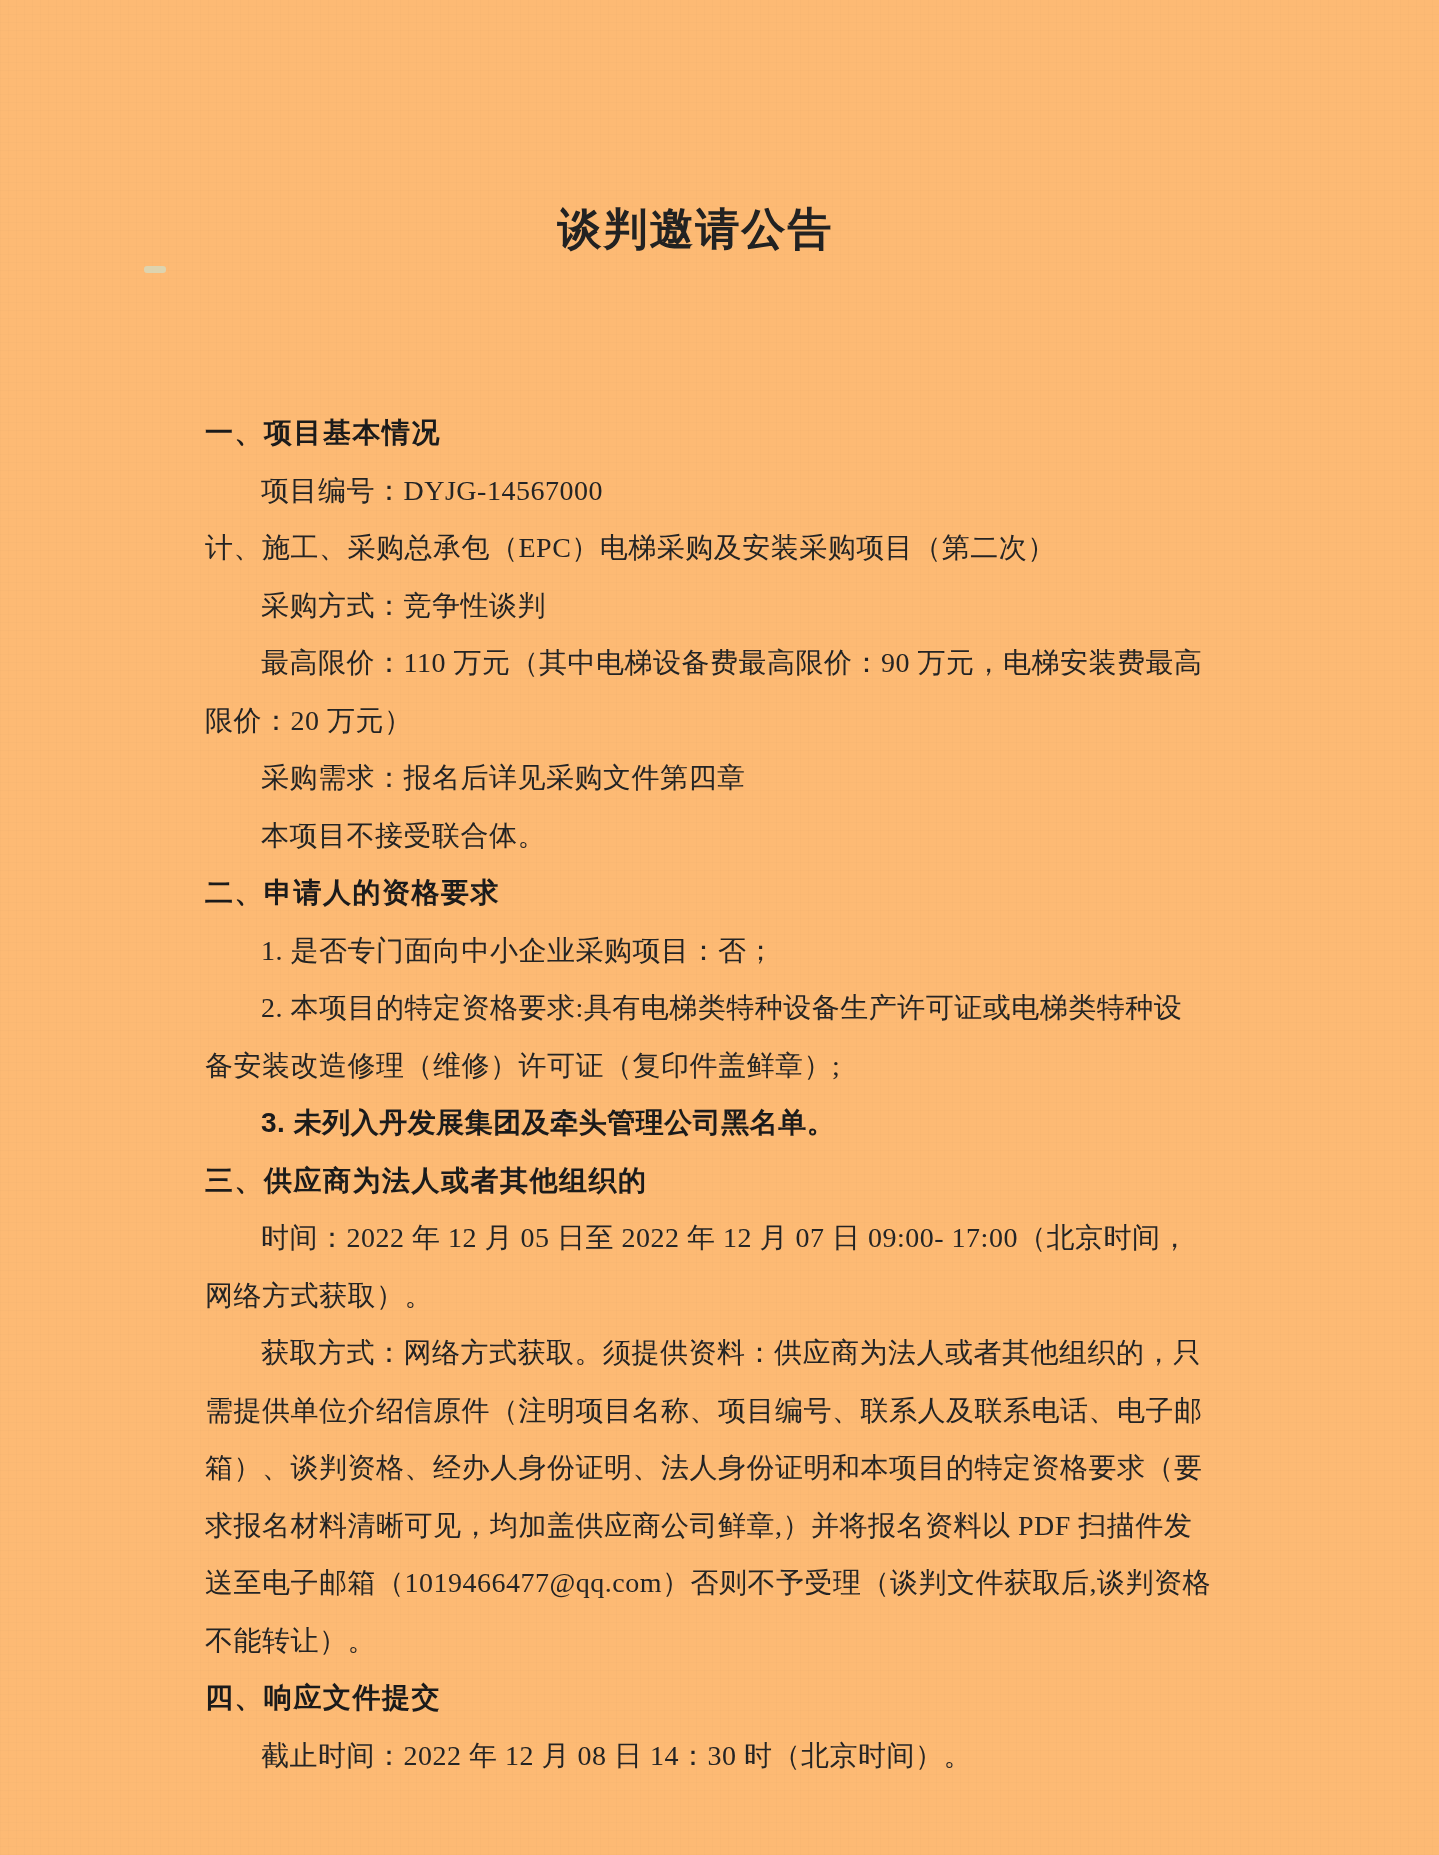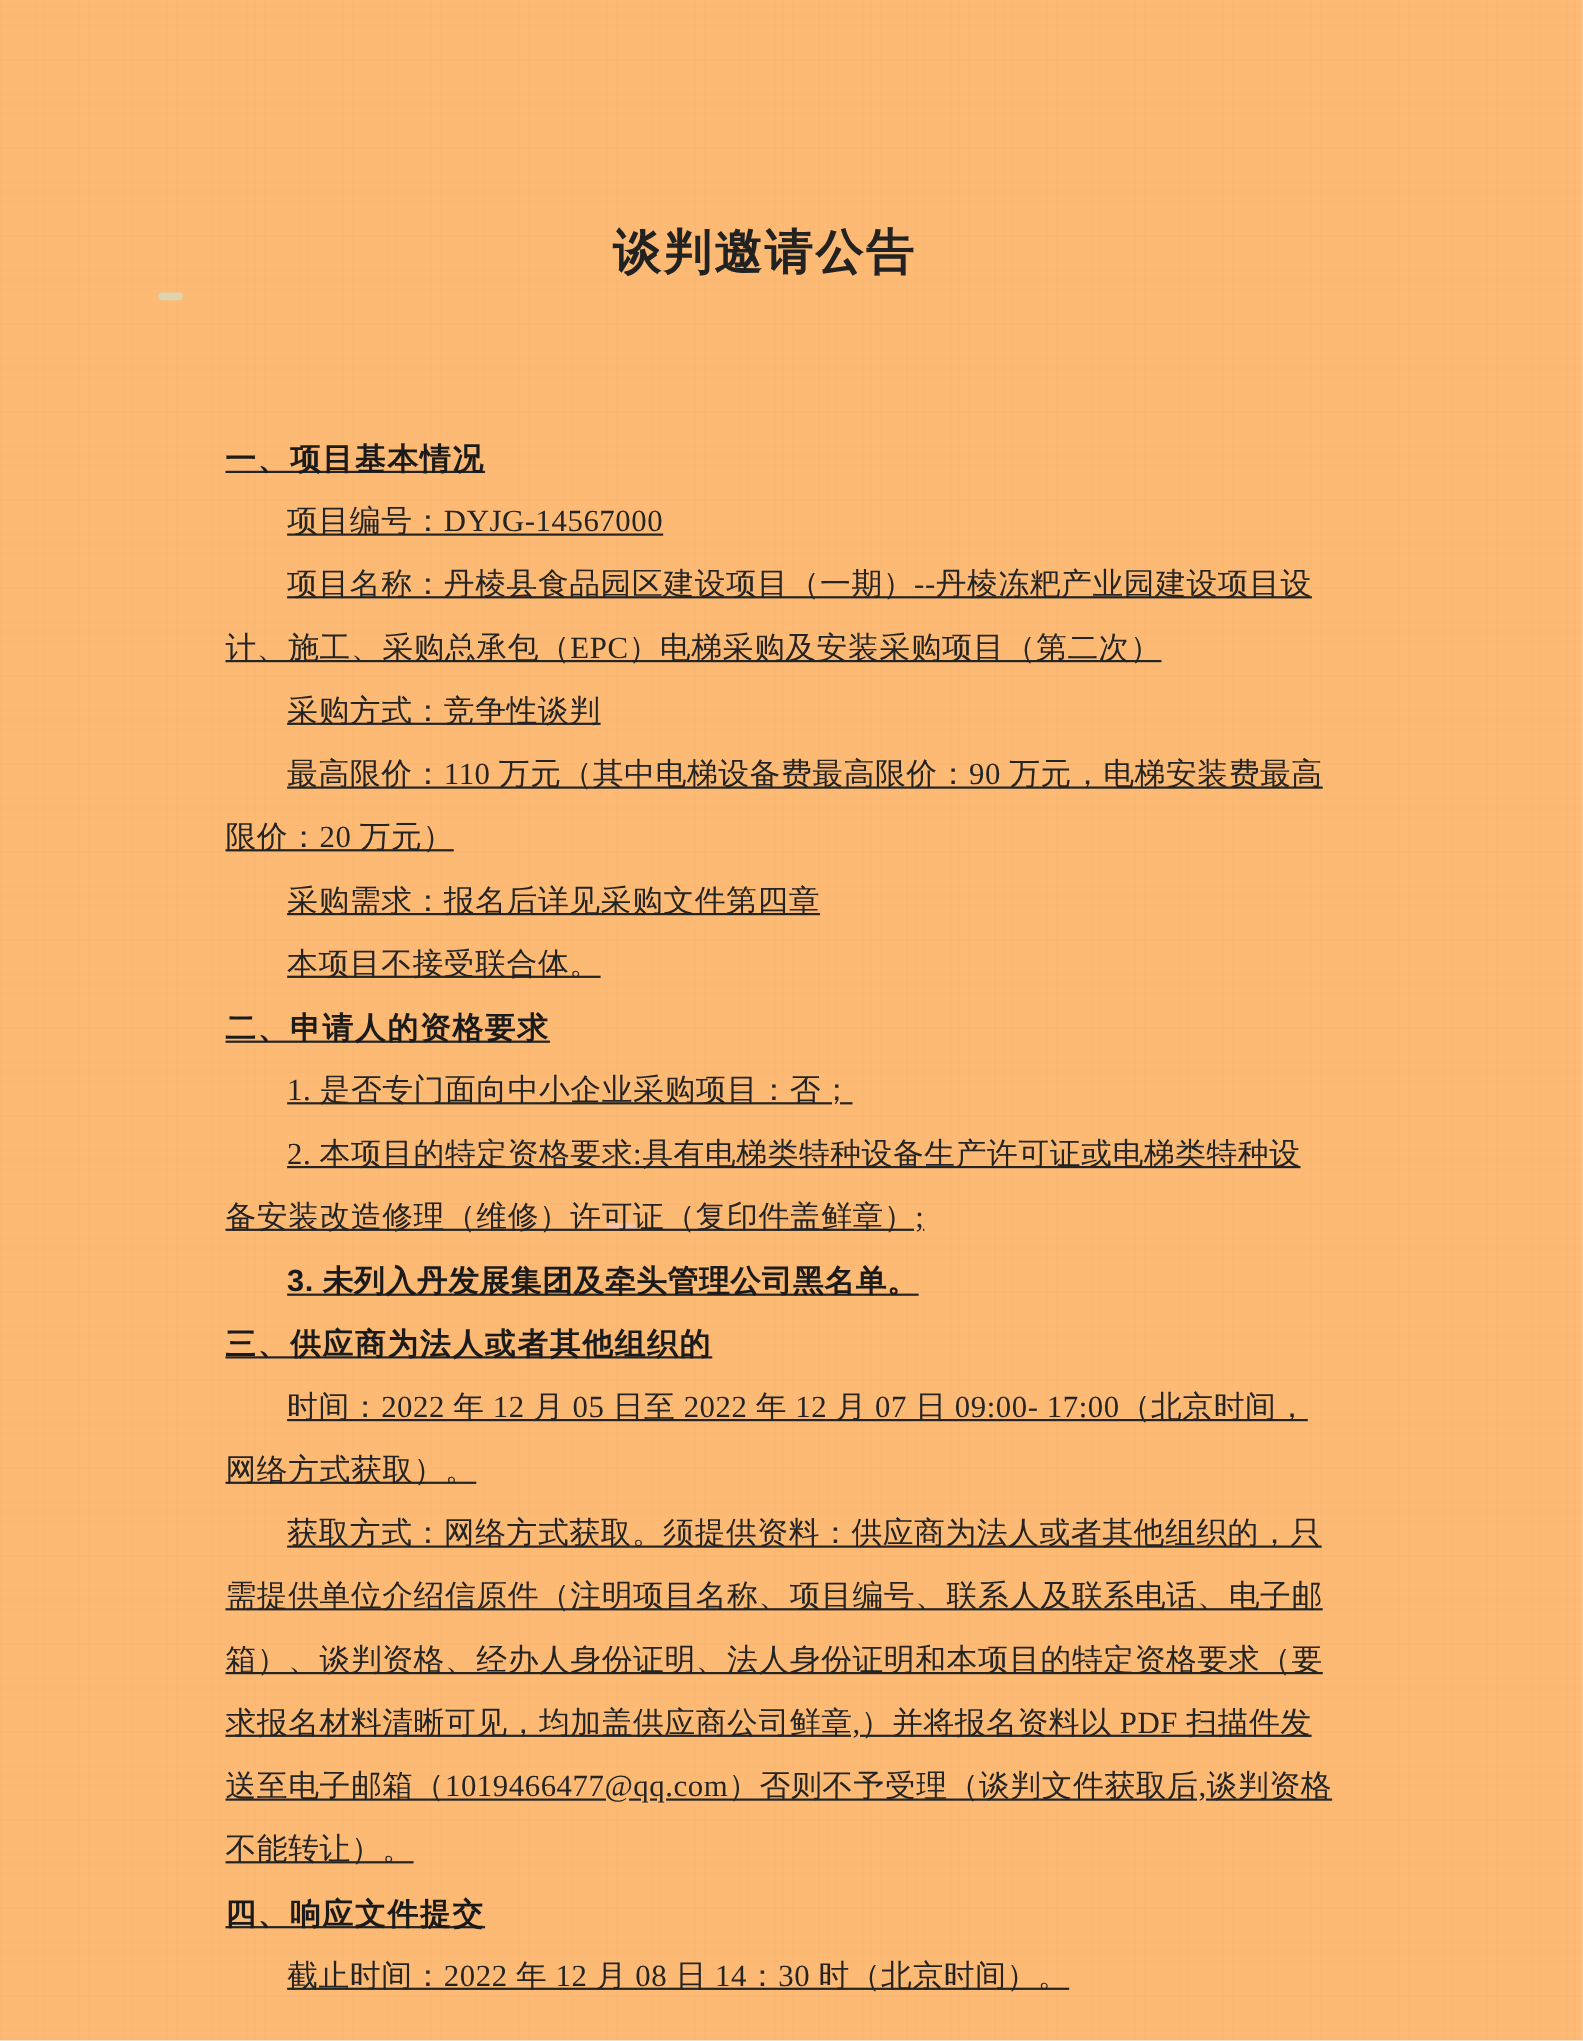--- a/index.html
+++ b/index.html
@@ -35,23 +35,22 @@
     text-align: center;
     font-size: 44px;
     font-weight: 700;
     letter-spacing: 2px;
     color: #222;
     font-family: "Liberation Serif", "DejaVu Serif", serif;
   }
   .doc-body {
     position: absolute;
     left: 205px;
-    top: 388px;
+    top: 404px;
     width: 1090px;
-    text-decoration: underline;
   }
   .doc-line {
     height: 57.5px;
     line-height: 57.5px;
     font-size: 28px;
     letter-spacing: 0.5px;
     white-space: nowrap;
     color: #242424;
   }
   .doc-line.indent {
@@ -94,21 +93,20 @@
 
 <div class="page" style="background: #fdba74; color: rgb(36, 36, 36);">
   <div class="scan-speck speck-a"></div>
   <div class="scan-speck speck-b"></div>
 
   <h1 class="doc-title">谈判邀请公告</h1>
 
   <div class="doc-body">
       <div class="doc-line heading">一、项目基本情况</div>
       <div class="doc-line indent">项目编号：DYJG-14567000</div>
-      <div class="doc-line indent">项目名称：丹棱县食品园区建设项目（一期）--丹棱冻粑产业园建设项目设</div>
       <div class="doc-line flush">计、施工、采购总承包（EPC）电梯采购及安装采购项目（第二次）</div>
       <div class="doc-line indent">采购方式：竞争性谈判</div>
       <div class="doc-line indent">最高限价：110 万元（其中电梯设备费最高限价：90 万元，电梯安装费最高</div>
       <div class="doc-line flush">限价：20 万元）</div>
       <div class="doc-line indent">采购需求：报名后详见采购文件第四章</div>
       <div class="doc-line indent">本项目不接受联合体。</div>
       <div class="doc-line heading">二、申请人的资格要求</div>
       <div class="doc-line indent">1. 是否专门面向中小企业采购项目：否；</div>
       <div class="doc-line indent">2. 本项目的特定资格要求:具有电梯类特种设备生产许可证或电梯类特种设</div>
       <div class="doc-line flush">备安装改造修理（维修）许可证（复印件盖鲜章）;</div>

